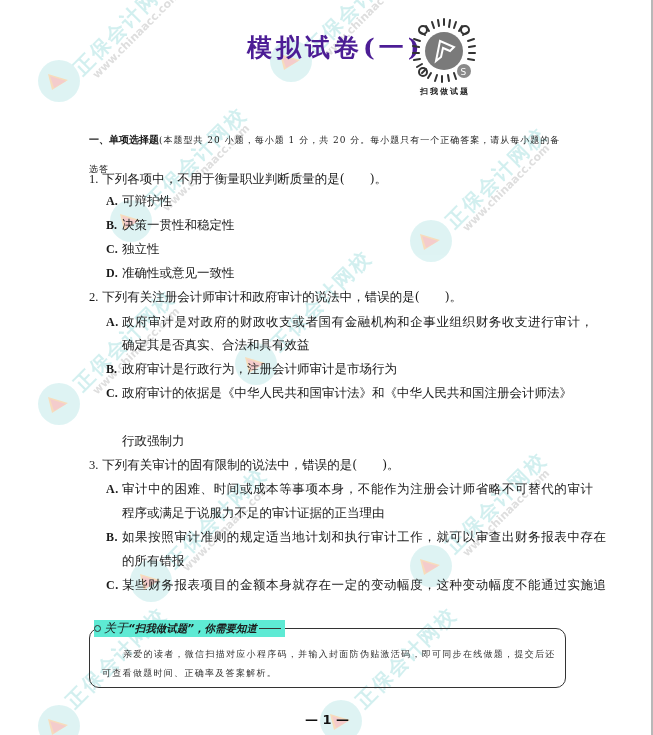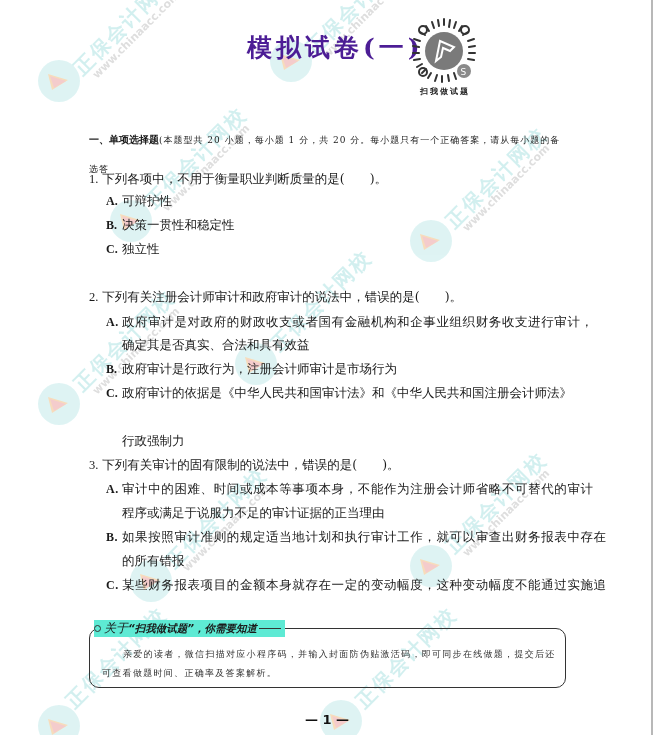--- a/index.html
+++ b/index.html
@@ -227,20 +227,21 @@
     <span class="sh-title">一、单项选择题</span><span class="sh-note">(本题型共 20 小题，每小题 1 分，共 20 分。每小题只有一个正确答案，请从每小题的备选答</span>
   </div>
 
   <div class="q" style="top:170px;text-align:right;">
     <span class="num">1.</span>
     <span>下列各项中，不用于衡量职业判断质量的是(　　)。</span>
   </div>
   <div class="opt" style="top:192px;"><span class="letter">A.</span><span>可辩护性</span></div>
   <div class="opt" style="top:216px;"><span class="letter">B.</span><span>决策一贯性和稳定性</span></div>
   <div class="opt" style="top:240px;"><span class="letter">C.</span><span>独立性</span></div>
+  <div class="opt" style="top:264px;"><span class="letter">D.</span><span>准确性或意见一致性</span></div>
 
   <div class="q" style="top:288px;">
     <span class="num">2.</span>
     <span>下列有关注册会计师审计和政府审计的说法中，错误的是(　　)。</span>
   </div>
   <div class="opt justify" style="top:313px;"><span class="letter">A.</span><span>政府审计是对政府的财政收支或者国有金融机构和企事业组织财务收支进行审计，</span></div>
   <div class="opt-cont" style="top:336px;">确定其是否真实、合法和具有效益</div>
   <div class="opt" style="top:360px;"><span class="letter">B.</span><span>政府审计是行政行为，注册会计师审计是市场行为</span></div>
   <div class="opt" style="top:384px;"><span class="letter">C.</span><span>政府审计的依据是《中华人民共和国审计法》和《中华人民共和国注册会计师法》</span></div>
   <div class="opt-cont" style="top:432px;">行政强制力</div>

